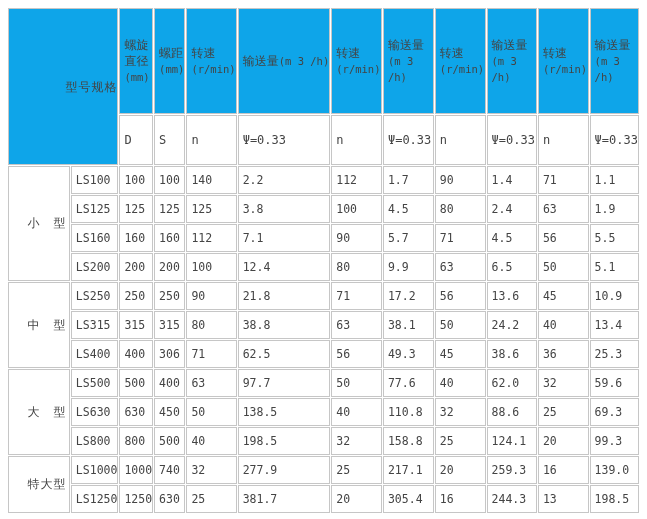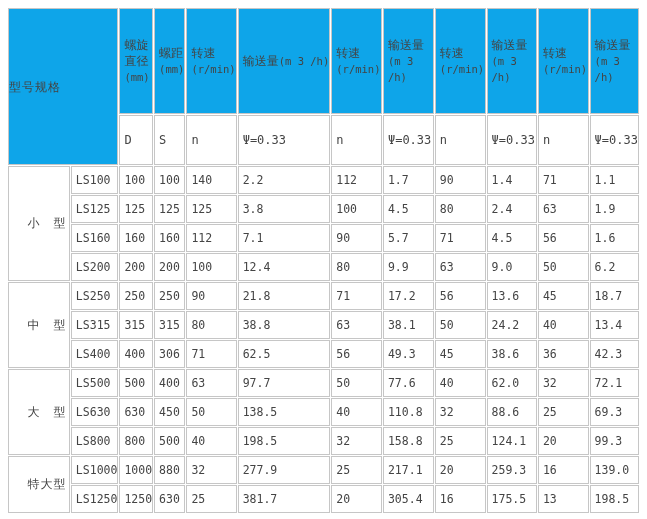--- a/index.html
+++ b/index.html
@@ -3,21 +3,21 @@
 <meta charset="utf-8">
 <style>
   html,body { margin:0; padding:0; background:#ffffff; }
   body { padding:7px; font-family:"DejaVu Sans Mono","Liberation Mono",monospace;
          color:#444444; font-size:12px; }
   table { border-collapse:separate; border-spacing:1px; table-layout:fixed; }
   td { border:1px solid #c6c6c6; box-sizing:border-box; padding:0 0 0 4px;
        vertical-align:middle; overflow:hidden; text-align:left; }
   
   .r1 td { height:106px; background:#0ea5e9; line-height:16px; }
-  .corner { text-align:left; background:#AFEEEE; padding-left:0; letter-spacing:1px; }
+  .corner { text-align:right; background:#AFEEEE; padding-left:0; letter-spacing:1px; }
   .r2 td { height:50px; background:#ffffff; }
   .t { display:inline-block; }
   .u { display:inline-block; font-size:10.5px; }
   .wide { white-space:nowrap; }
   
   tbody td { height:28px; font-size:11.5px; }
   td.group { text-align:center; padding-left:16px; font-size:12px; letter-spacing:1px; }
   td.model, td.val { padding-left:4px; }
 </style>
 </head>
@@ -126,48 +126,48 @@
         <td class="model">LS160</td>
         <td class="val">160</td>
         <td class="val">160</td>
         <td class="val">112</td>
         <td class="val">7.1</td>
         <td class="val">90</td>
         <td class="val">5.7</td>
         <td class="val">71</td>
         <td class="val">4.5</td>
         <td class="val">56</td>
-        <td class="val">1.6</td>
+        <td class="val">5.5</td>
       </tr>
       <tr>
         <td class="model">LS200</td>
         <td class="val">200</td>
         <td class="val">200</td>
         <td class="val">100</td>
         <td class="val">12.4</td>
         <td class="val">80</td>
         <td class="val">9.9</td>
         <td class="val">63</td>
-        <td class="val">9.0</td>
-        <td class="val">50</td>
-        <td class="val">6.2</td>
+        <td class="val">6.5</td>
+        <td class="val">50</td>
+        <td class="val">5.1</td>
       </tr>
       <tr>
         <td class="group" rowspan="3">中　型</td>
         <td class="model">LS250</td>
         <td class="val">250</td>
         <td class="val">250</td>
         <td class="val">90</td>
         <td class="val">21.8</td>
         <td class="val">71</td>
         <td class="val">17.2</td>
         <td class="val">56</td>
         <td class="val">13.6</td>
         <td class="val">45</td>
-        <td class="val">18.7</td>
+        <td class="val">10.9</td>
       </tr>
       <tr>
         <td class="model">LS315</td>
         <td class="val">315</td>
         <td class="val">315</td>
         <td class="val">80</td>
         <td class="val">38.8</td>
         <td class="val">63</td>
         <td class="val">38.1</td>
         <td class="val">50</td>
@@ -179,35 +179,35 @@
         <td class="model">LS400</td>
         <td class="val">400</td>
         <td class="val">306</td>
         <td class="val">71</td>
         <td class="val">62.5</td>
         <td class="val">56</td>
         <td class="val">49.3</td>
         <td class="val">45</td>
         <td class="val">38.6</td>
         <td class="val">36</td>
-        <td class="val">42.3</td>
+        <td class="val">25.3</td>
       </tr>
       <tr>
         <td class="group" rowspan="3">大　型</td>
         <td class="model">LS500</td>
         <td class="val">500</td>
         <td class="val">400</td>
         <td class="val">63</td>
         <td class="val">97.7</td>
         <td class="val">50</td>
         <td class="val">77.6</td>
         <td class="val">40</td>
         <td class="val">62.0</td>
         <td class="val">32</td>
-        <td class="val">72.1</td>
+        <td class="val">59.6</td>
       </tr>
       <tr>
         <td class="model">LS630</td>
         <td class="val">630</td>
         <td class="val">450</td>
         <td class="val">50</td>
         <td class="val">138.5</td>
         <td class="val">40</td>
         <td class="val">110.8</td>
         <td class="val">32</td>
@@ -225,37 +225,37 @@
         <td class="val">158.8</td>
         <td class="val">25</td>
         <td class="val">124.1</td>
         <td class="val">20</td>
         <td class="val">99.3</td>
       </tr>
       <tr>
         <td class="group" rowspan="2">特大型</td>
         <td class="model">LS1000</td>
         <td class="val">1000</td>
-        <td class="val">880</td>
+        <td class="val">740</td>
         <td class="val">32</td>
         <td class="val">277.9</td>
         <td class="val">25</td>
         <td class="val">217.1</td>
         <td class="val">20</td>
         <td class="val">259.3</td>
         <td class="val">16</td>
         <td class="val">139.0</td>
       </tr>
       <tr>
         <td class="model">LS1250</td>
         <td class="val">1250</td>
         <td class="val">630</td>
         <td class="val">25</td>
         <td class="val">381.7</td>
         <td class="val">20</td>
         <td class="val">305.4</td>
         <td class="val">16</td>
-        <td class="val">175.5</td>
+        <td class="val">244.3</td>
         <td class="val">13</td>
         <td class="val">198.5</td>
       </tr>
     </tbody>
 </table>
 
 </body></html>

